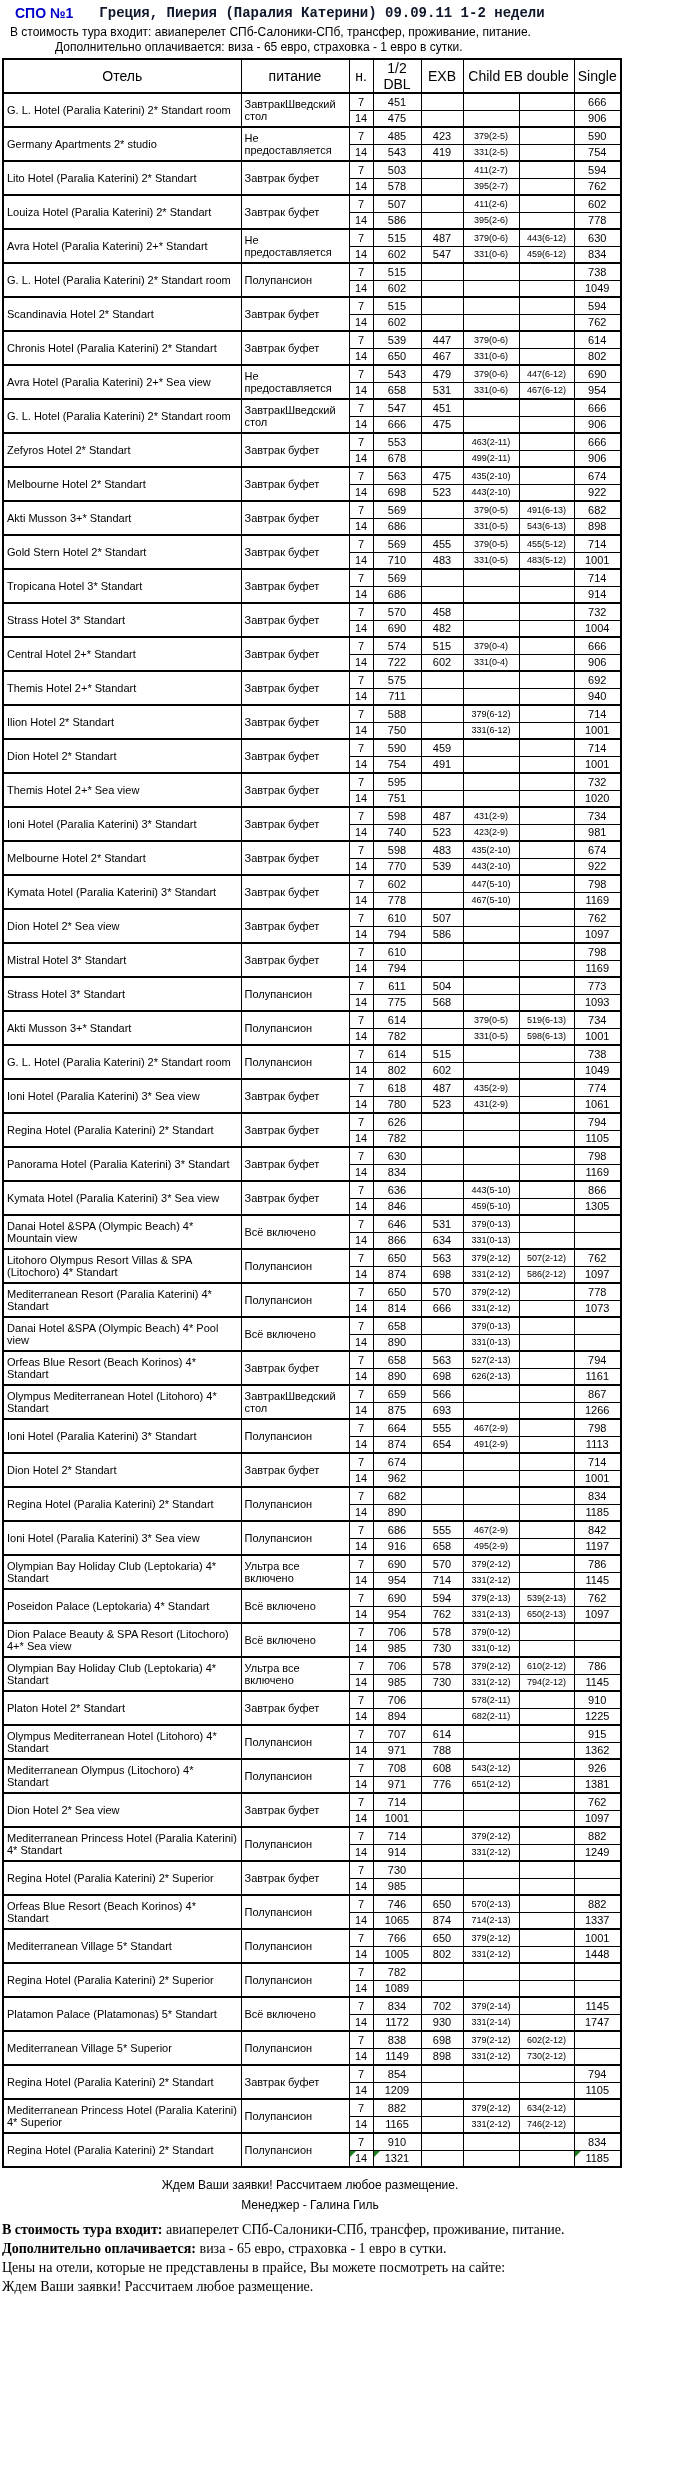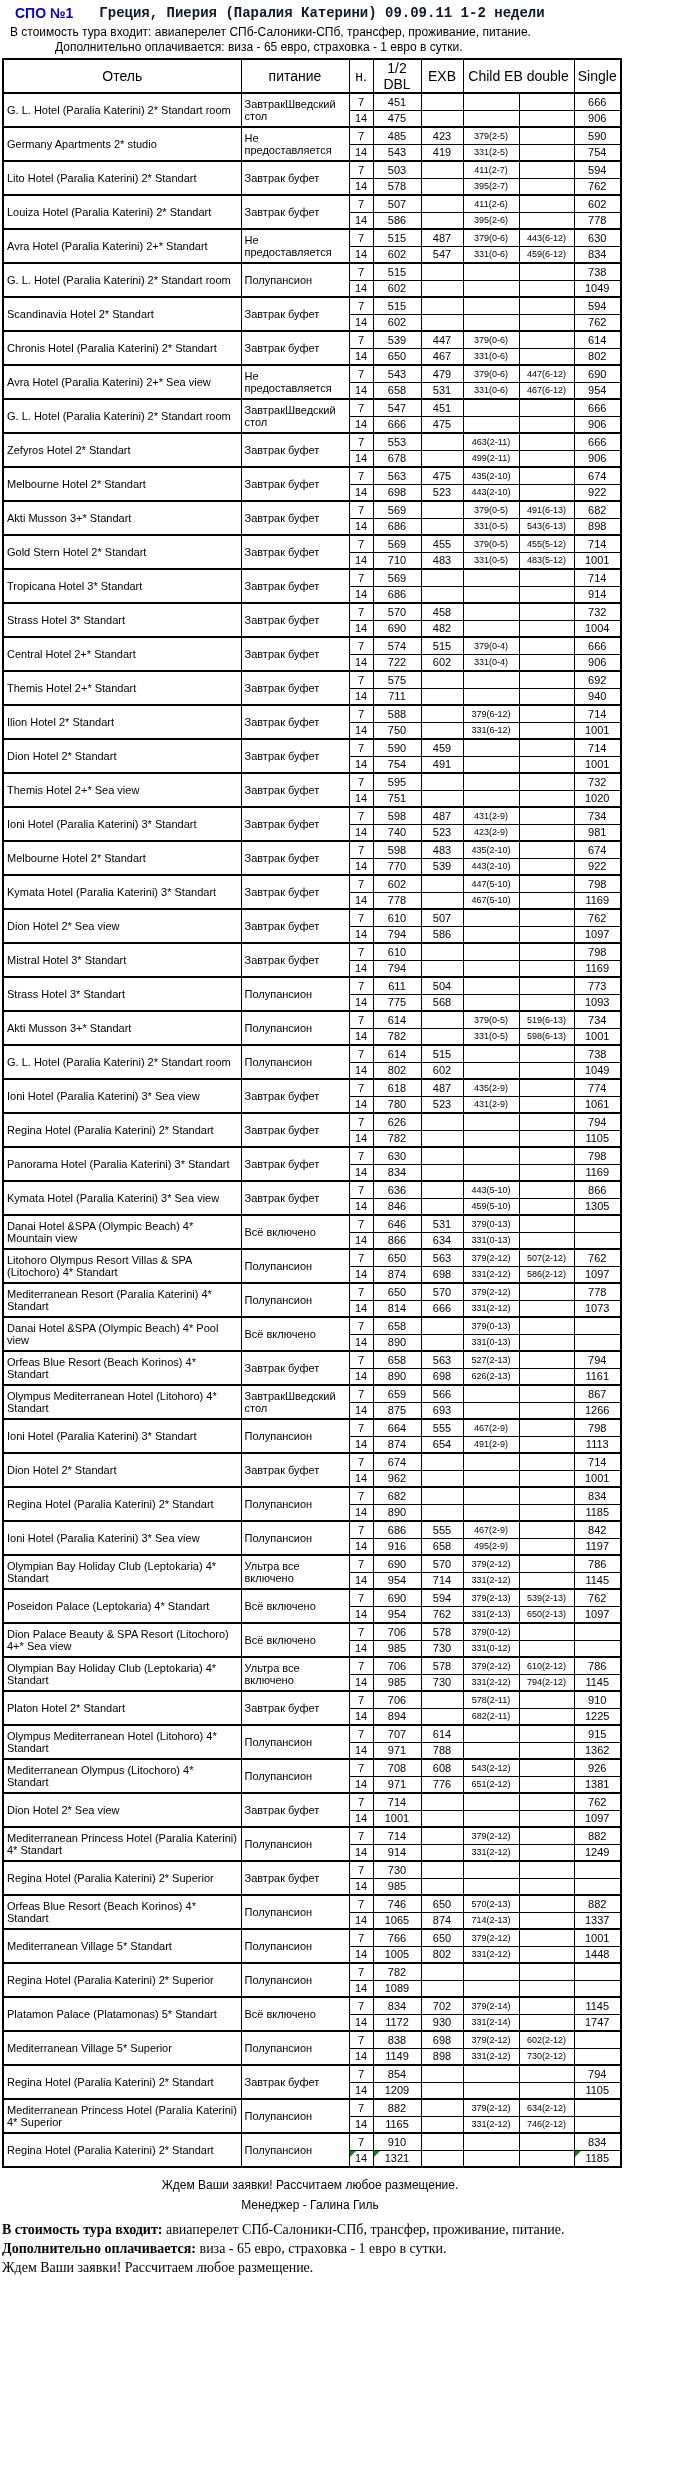--- a/index.html
+++ b/index.html
@@ -1170,14 +1170,15 @@
 </table>
 
 <div class="center-block">
   <div>Ждем Ваши заявки! Рассчитаем любое размещение.</div>
   <div>Менеджер - Галина Гиль</div>
 </div>
 
 <div class="bottom-block">
   <div><span class="lead">В стоимость тура входит:</span><span> авиаперелет СПб-Салоники-СПб, трансфер, проживание, питание.</span></div>
   <div><span class="lead">Дополнительно оплачивается:</span><span> виза - 65 евро, страховка - 1 евро в сутки.</span></div>
+  <div>Цены на отели, которые не представлены в прайсе, Вы  можете посмотреть на сайте:</div>
   <div>Ждем Ваши заявки! Рассчитаем любое размещение.</div>
 </div>
 
 </body></html>

